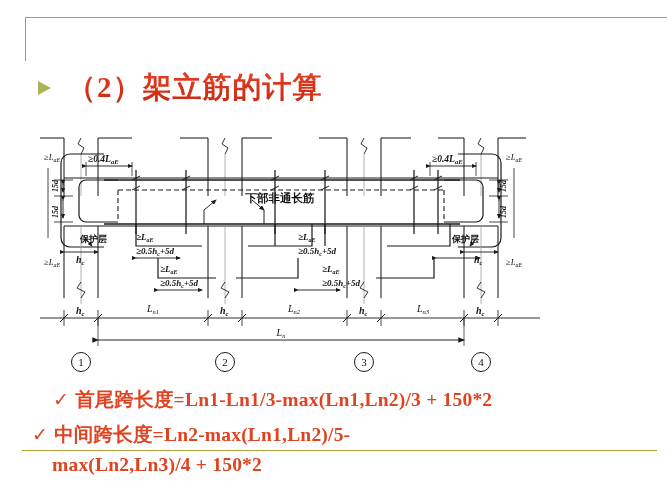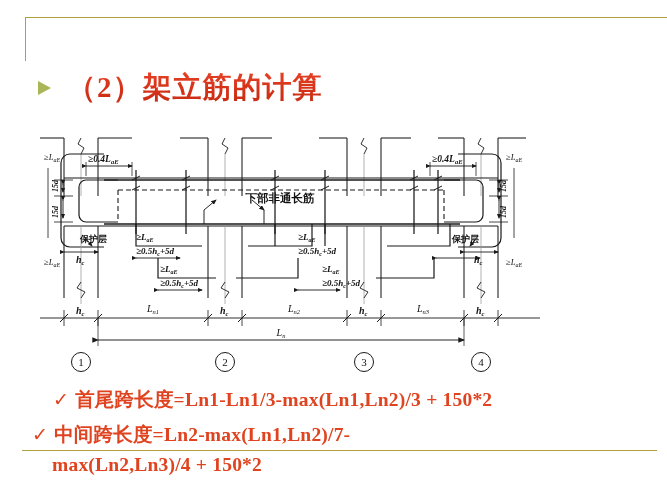--- a/index.html
+++ b/index.html
@@ -331,17 +331,17 @@
     <text x="324" y="248" font-size="11" text-anchor="middle">3</text>
     <text x="441" y="248" font-size="11" text-anchor="middle">4</text>
   </g>
 </svg>
 </div>
 
 <div id="formula-1" class="formula-line">
   <span class="check-mark">✓</span><span>首尾跨长度=Ln1-Ln1/3-max(Ln1,Ln2)/3 + 150*2</span>
 </div>
 <div id="formula-2" class="formula-line">
-  <span class="check-mark">✓</span><span>中间跨长度=Ln2-max(Ln1,Ln2)/7-</span>
+  <span class="check-mark">✓</span><span>中间跨长度=Ln2-max(Ln1,Ln2)/5-</span>
 </div>
 <div id="formula-3" class="formula-line">
   <span>max(Ln2,Ln3)/4  + 150*2</span>
 </div>
 
 </body></html>

